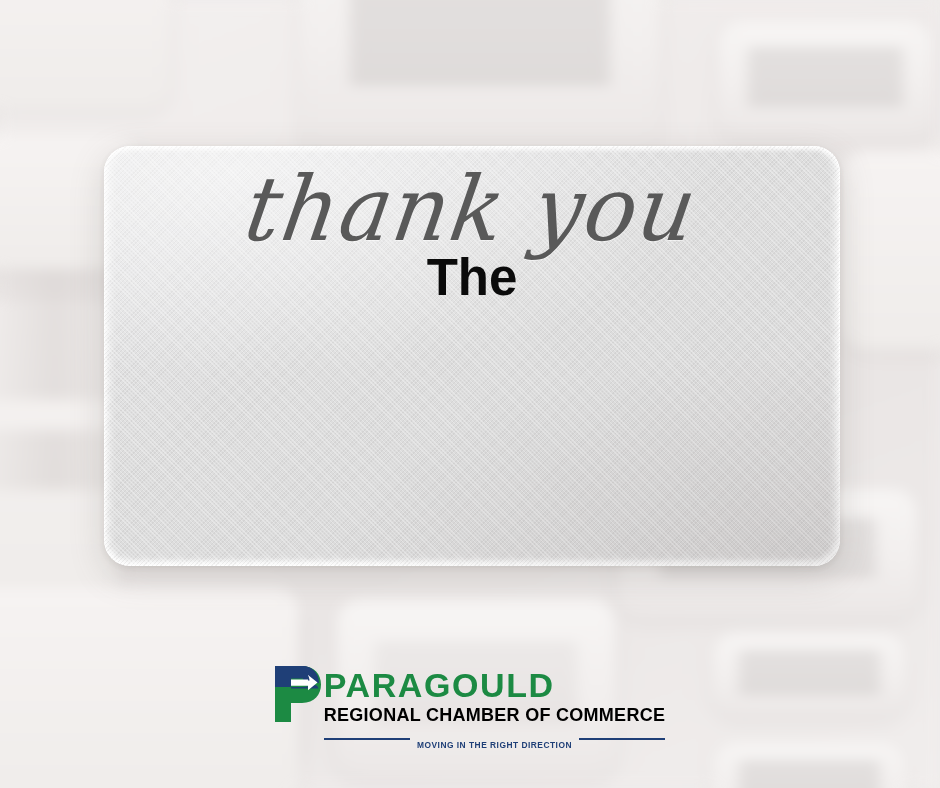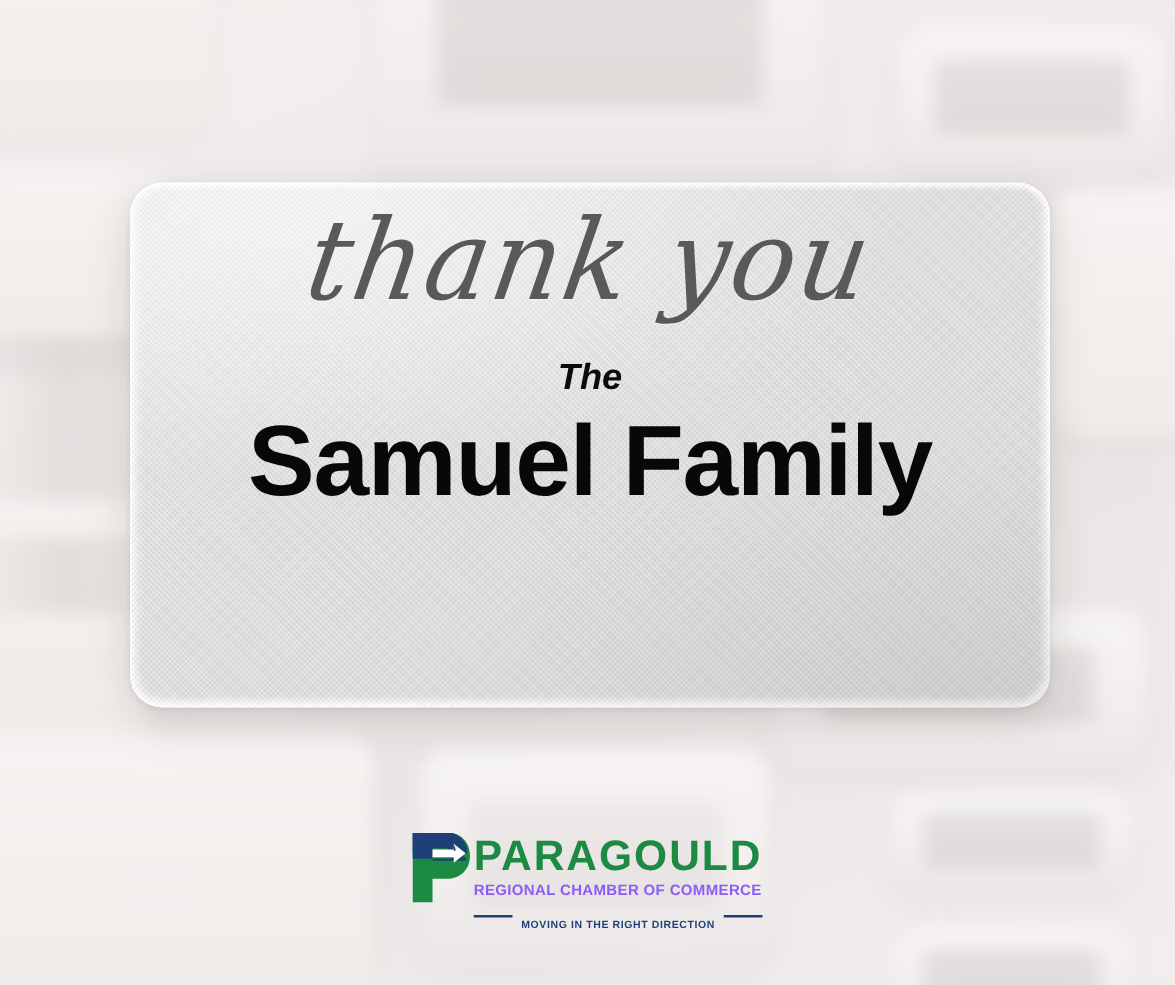--- a/index.html
+++ b/index.html
@@ -144,27 +144,25 @@
     font-size: 86px;
     line-height: 1;
     letter-spacing: 2px;
     color: #595959;
     transform: skewX(-9deg) scaleY(1.04);
     text-shadow: 0 1px 0 rgba(255,255,255,0.55);
     white-space: nowrap;
   }
 
   #the-line {
-    margin-top: 36px;
-    font-size: 29px;
+    font-size: 51px;
     font-weight: 700;
     letter-spacing: 0px;
     color: #0b0b0b;
     line-height: 1;
-    font-style: italic;
   }
 
   #family-name {
     margin-top: 10px;
     font-size: 80px;
     font-weight: 700;
     letter-spacing: -1px;
     color: #080808;
     line-height: 1.05;
     white-space: nowrap;
@@ -208,24 +206,24 @@
   }
   #logo-title {
     font-size: 34px;
     font-weight: 700;
     letter-spacing: 1.6px;
     color: #1c8a43;
     line-height: 1;
   }
   #logo-sub {
     margin-top: 4px;
-    font-size: 12px;
+    font-size: 18px;
     font-weight: 700;
     letter-spacing: 0.28px;
-    color: #8b5cf6;
+    color: #000000;
     line-height: 1;
     white-space: nowrap;
   }
   #logo-tagline-row {
     margin-top: 5px;
     display: flex;
     align-items: center;
     gap: 7px;
   }
   .tag-rule {
@@ -298,21 +296,20 @@
 
   <div id="plaque">
     <div id="plaque-texture"></div>
     <div id="plaque-sheen"></div>
 
     <div id="plaque-content">
       <div id="thankyou">thank you</div>
 
       <div id="the-line">The</div>
 
-      <div id="family-name">Samuel Family</div>
 
     </div>
   </div>
 
   <div id="logo">
     <div id="logo-inner">
 
       <svg id="logo-mark" viewBox="0 0 46 56">
 
         <path d="M0 0 H27 C39.5 0 46 8.5 46 18.5 C46 28.5 39.5 37 27 37 H16 V56 H0 Z" fill="#1c8a43"></path>

